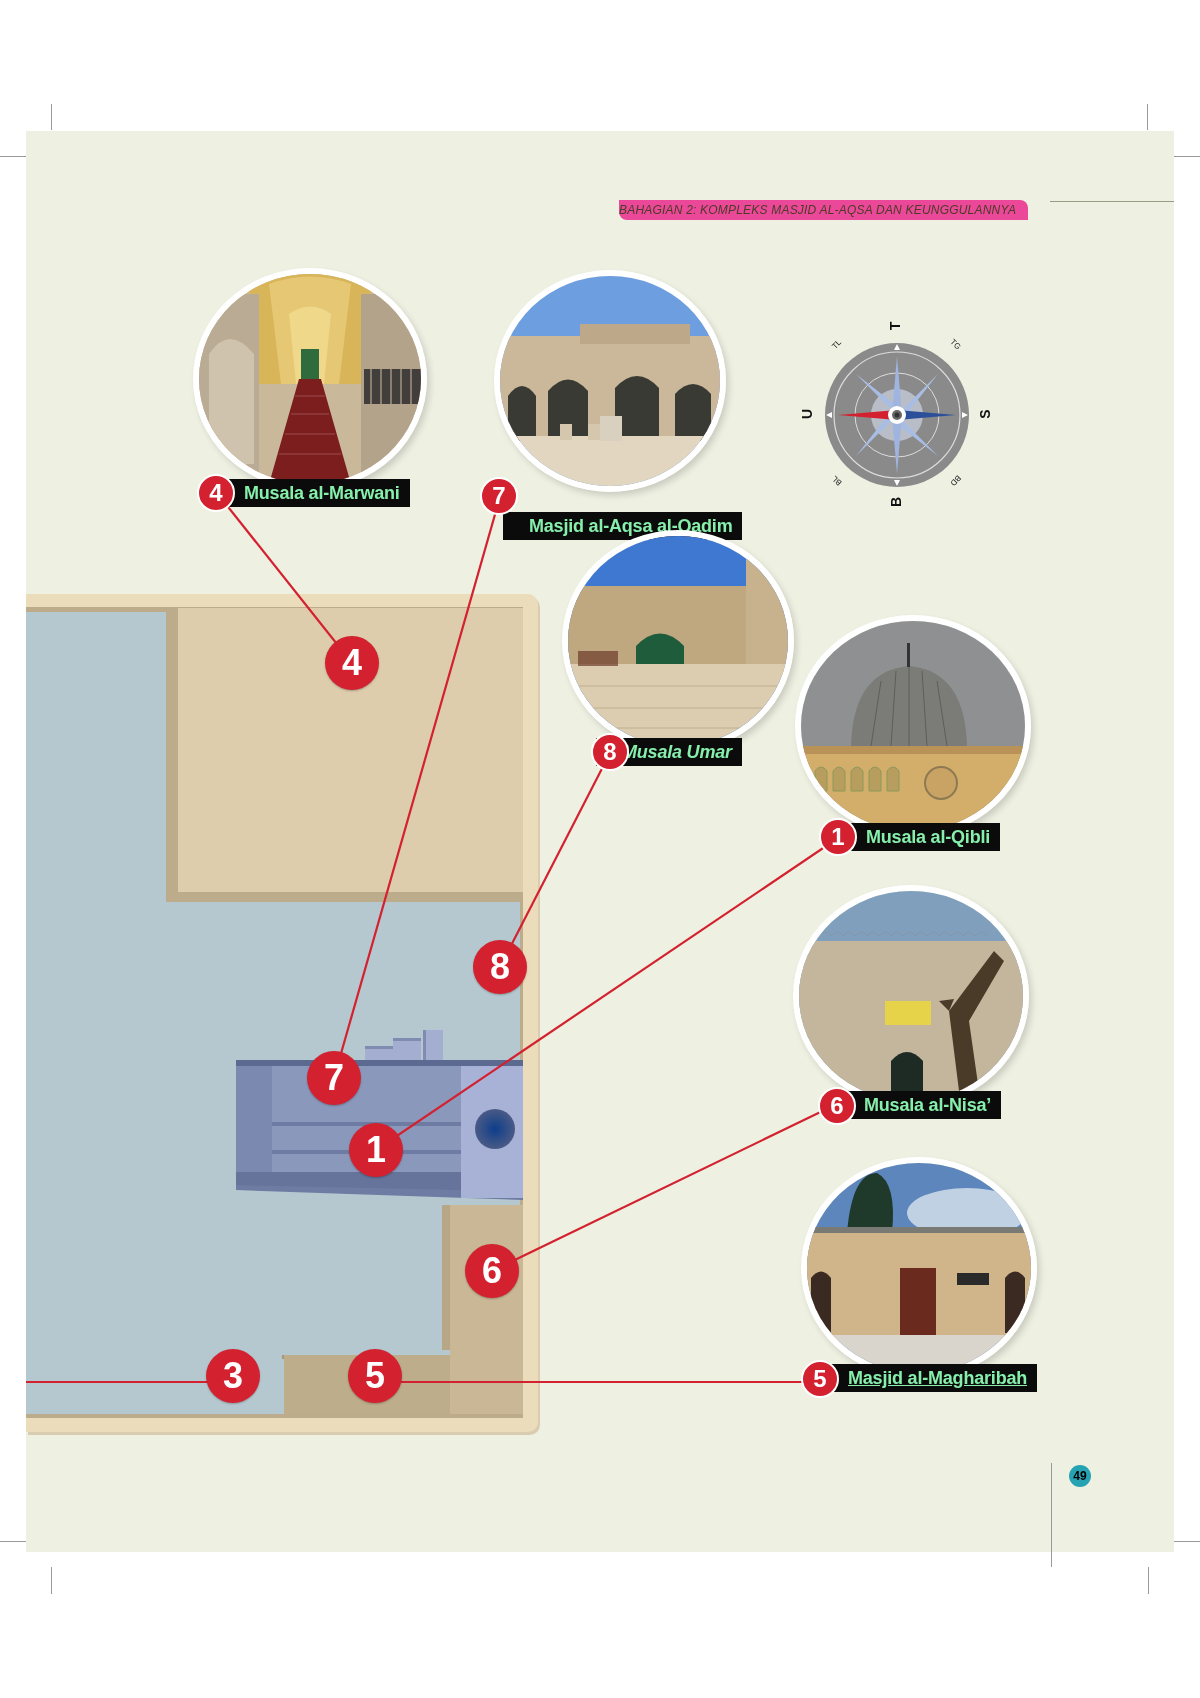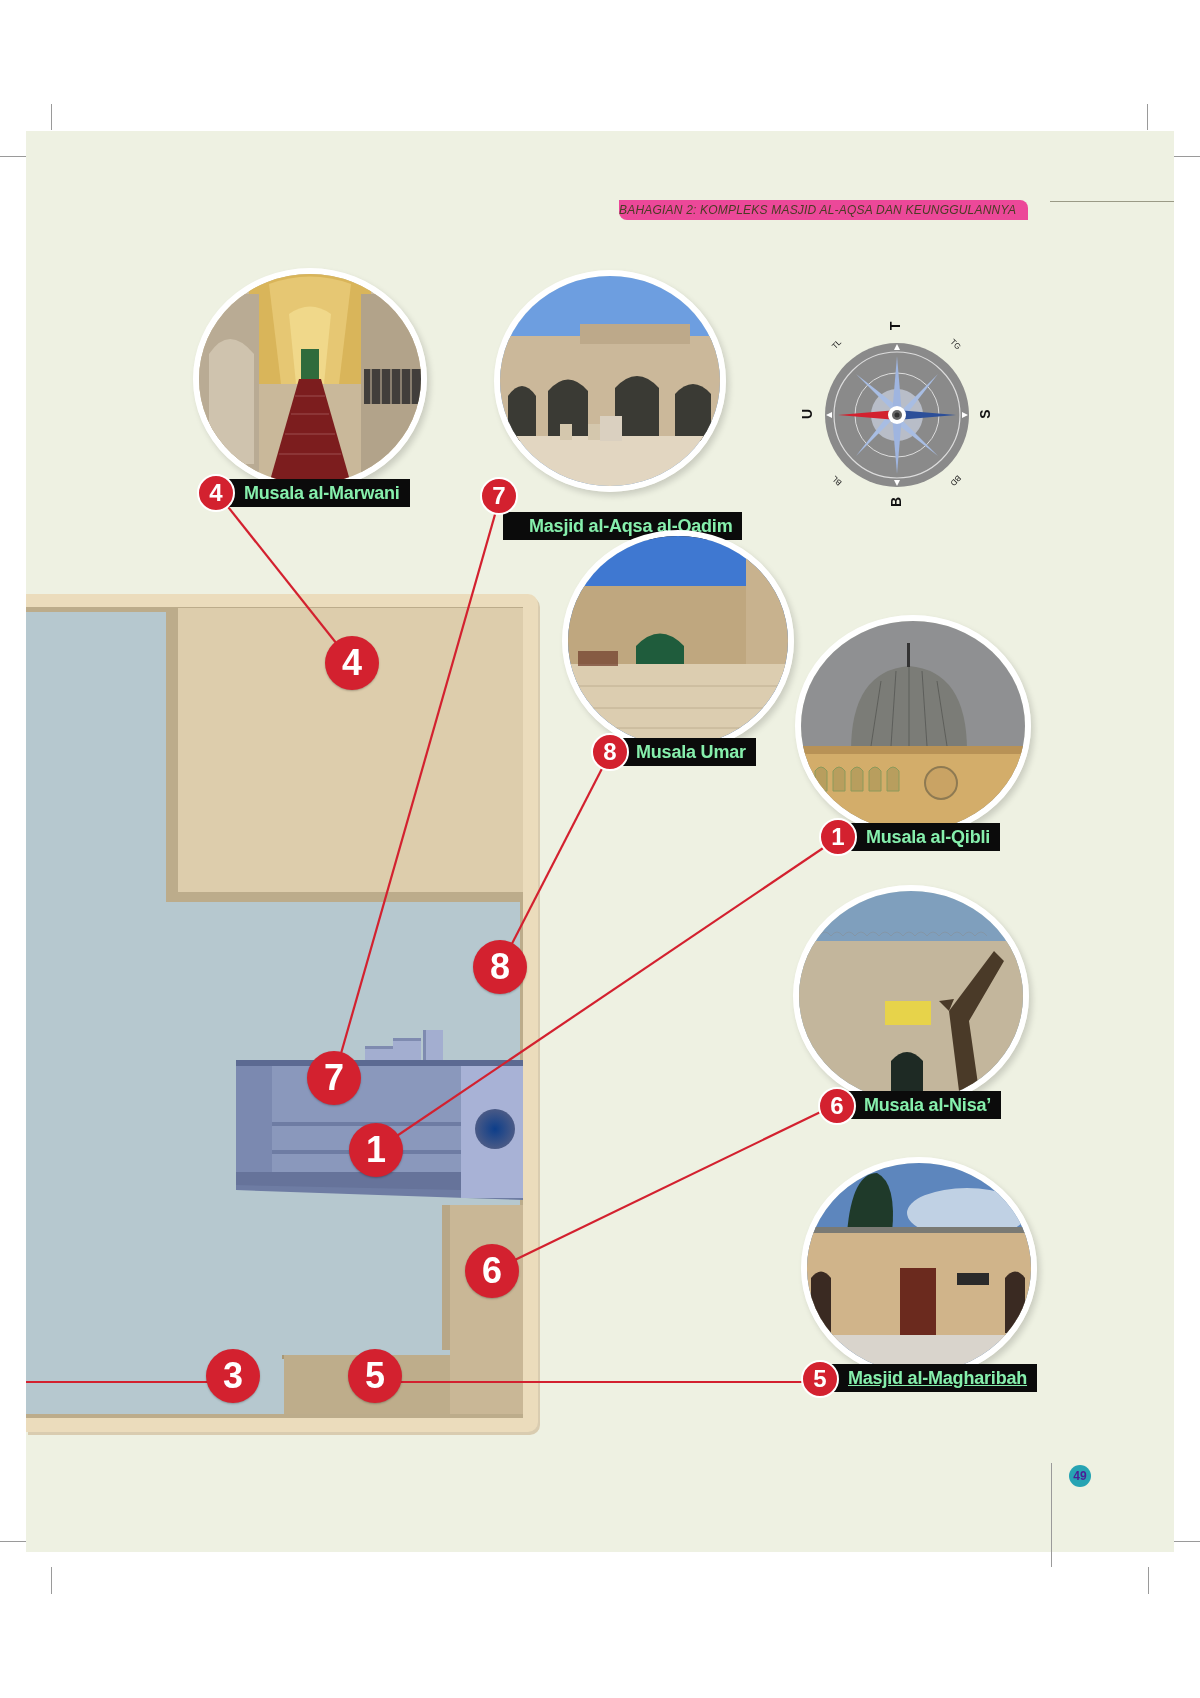--- a/index.html
+++ b/index.html
@@ -2,21 +2,21 @@
 <html><head>
 <meta charset="utf-8">
 <style>
   html,body{margin:0;padding:0;}
   body{width:1200px;height:1698px;position:relative;background:#ffffff;overflow:hidden;font-family:"Liberation Sans",sans-serif;}
   .abs{position:absolute;}
   .page-bg{left:26px;top:131px;width:1148px;height:1421px;background:#eef1e2;}
   .crop{position:absolute;background:#9a9a9a;}
   .header-line{left:1050px;top:201px;width:124px;height:1px;background:#9a9a86;}
   .header-pill{left:619px;top:200px;height:20px;padding:0 12px 0 0;background:#ec4899;border-radius:0 8px 0 8px;color:#4a3c25;font-size:12px;font-style:italic;line-height:20px;letter-spacing:0.2px;white-space:nowrap;}
-  .page-num{left:1069px;top:1465px;width:22px;height:22px;border-radius:50%;background:#26a3b3;color:#4c1d95;font-weight:bold;font-size:12px;text-align:center;line-height:22px;}
+  .page-num{left:1069px;top:1465px;width:22px;height:22px;border-radius:50%;background:#26a3b3;color:#000000;font-weight:bold;font-size:12px;text-align:center;line-height:22px;}
   .page-vline{left:1051px;top:1463px;width:1px;height:104px;background:#9a9a9a;}
 
   
   .map-frame{left:26px;top:594px;width:512px;height:838px;background:#ebdcbc;border-radius:0 10px 10px 0;box-shadow:2px 3px 0 #d9ccb0;}
   .map-inner-border{left:26px;top:607px;width:497px;height:811px;background:#bcac8b;}
   .water{left:26px;top:612px;width:140px;height:802px;background:#b6c8cf;}
   .water2{left:26px;top:902px;width:494px;height:512px;background:#b6c8cf;}
   .sand-top{left:178px;top:608px;width:345px;height:284px;background:#ddcdac;}
   .sand-right{left:450px;top:1205px;width:73px;height:209px;background:#c9b796;}
   .sand-right-edge{left:442px;top:1205px;width:10px;height:145px;background:#b8a787;}
@@ -162,21 +162,21 @@
     <path d="M68,132 L68,110 Q92,85 116,110 L116,132 Z" fill="#1f5c3c"></path>
     <rect x="0" y="128" width="220" height="82" fill="#dccdb0"></rect>
     <g stroke="#b7a78a" stroke-width="0.8">
         <line x1="0" y1="150" x2="220" y2="150"></line>
         <line x1="0" y1="172" x2="220" y2="172"></line>
         <line x1="0" y1="192" x2="220" y2="192"></line>
       </g>
     <rect x="10" y="115" width="40" height="15" fill="#6e3a2a" opacity=".7"></rect>
   </svg>
 </div>
-<div class="label" style="left:610px;top:738px;">Musala Umar</div>
+<div class="label" style="left:596px;top:738px;font-style:italic;">Musala Umar</div>
 <div class="label-num" style="left:591px;top:733px;">8</div>
 
 <div class="photo" style="left:795px;top:615px;width:236px;height:222px;">
   <svg width="100%" height="100%" viewBox="0 0 224 210" preserveAspectRatio="none">
     <rect width="224" height="210" fill="#8f9092"></rect>
     <path d="M50,130 Q50,50 108,45 Q166,50 166,130 Z" fill="#7b7c77"></path>
     <g stroke="#5d5e5a" stroke-width="1">
         <line x1="70" y1="125" x2="80" y2="60"></line>
         <line x1="90" y1="125" x2="95" y2="50"></line>
         <line x1="108" y1="125" x2="108" y2="46"></line>

